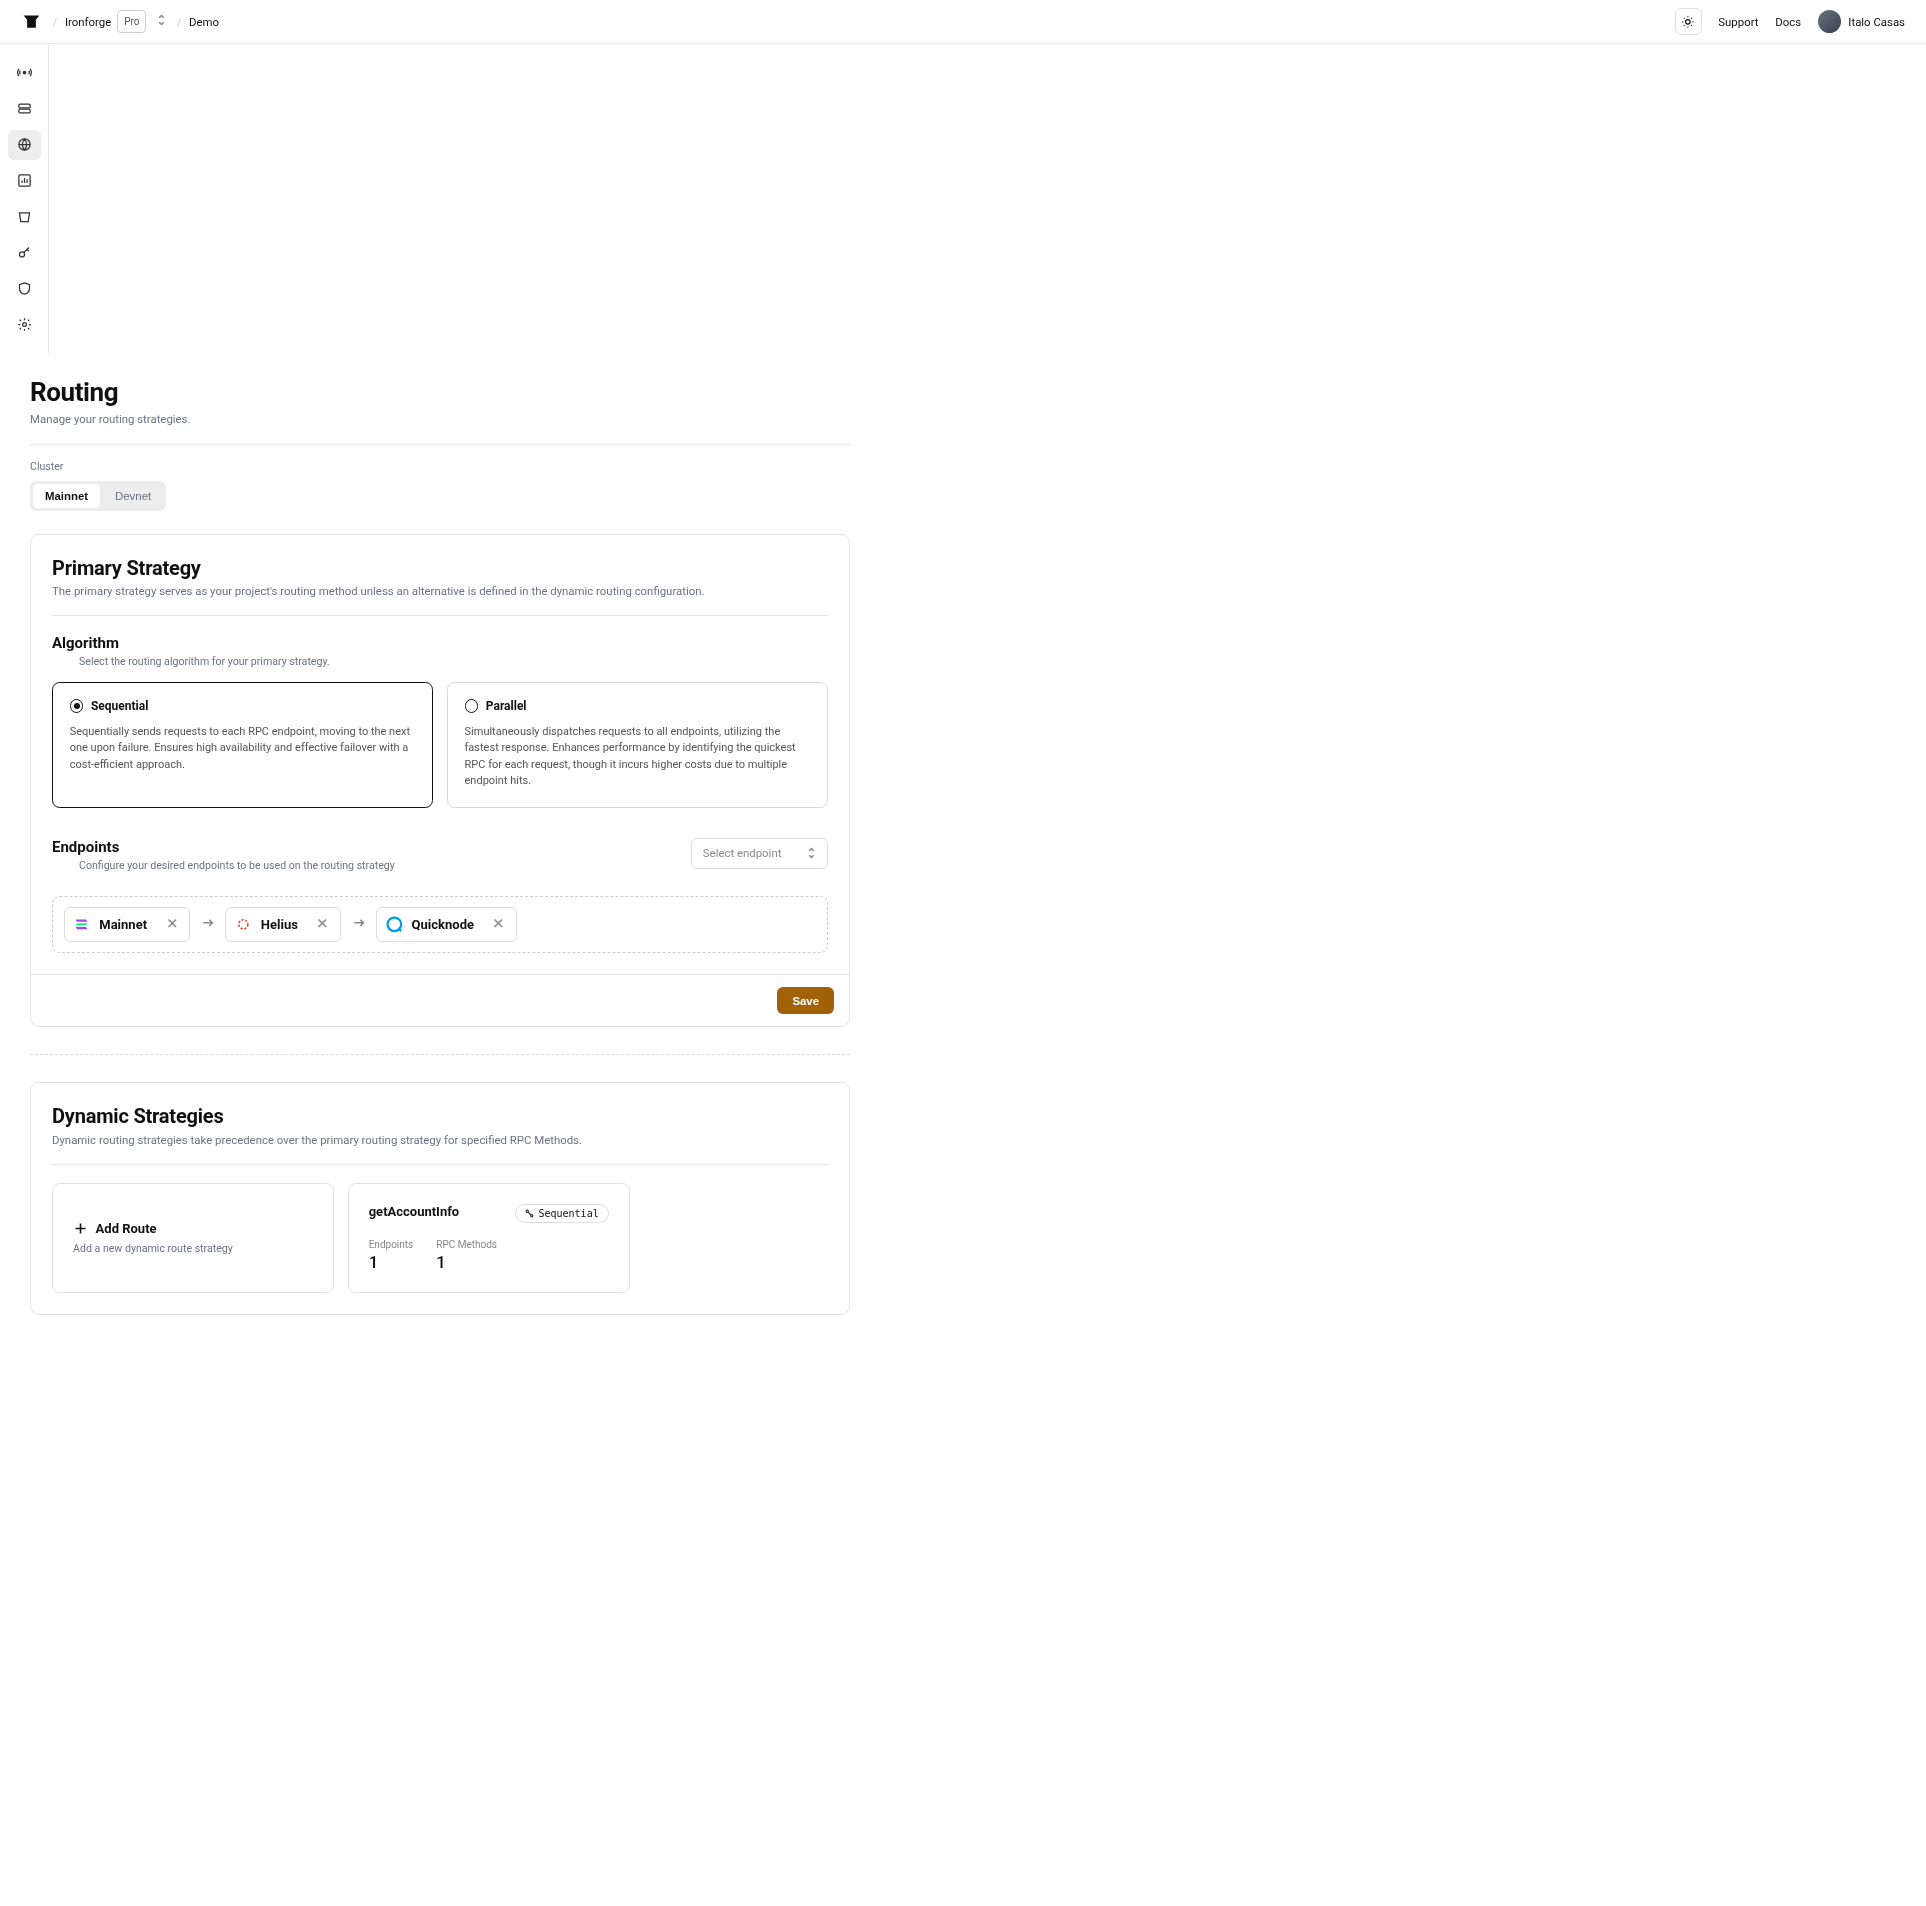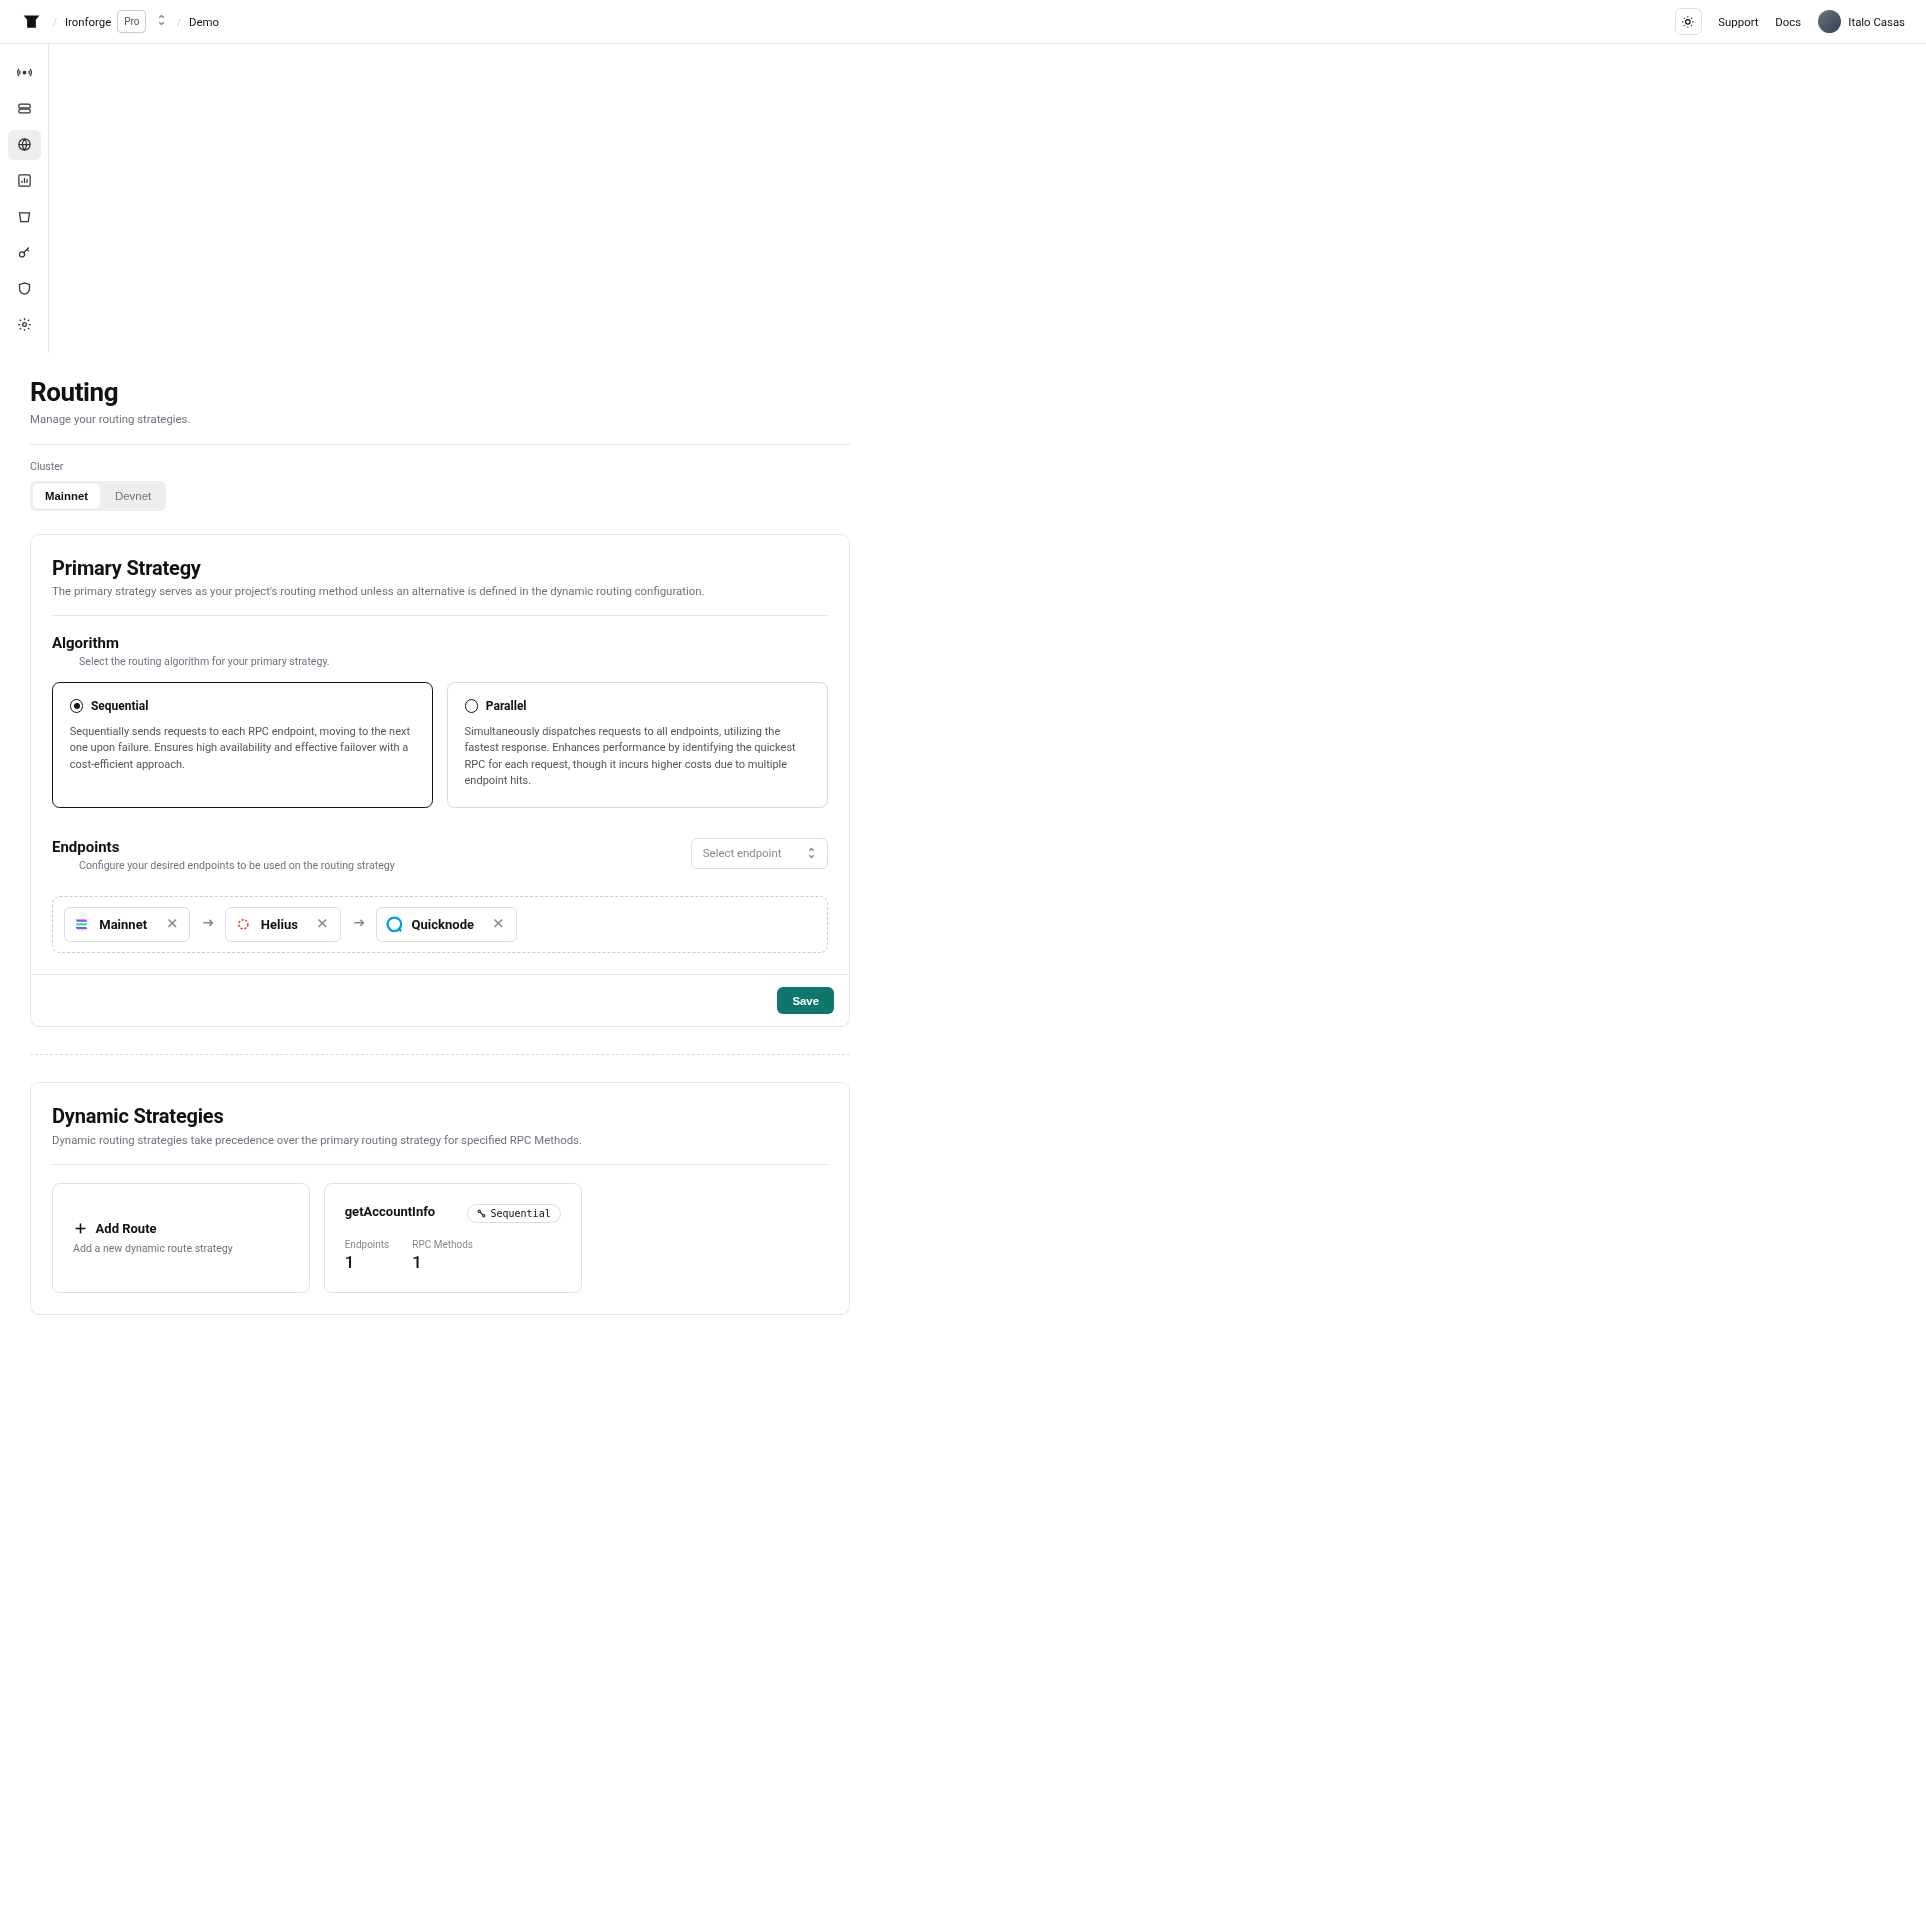--- a/index.html
+++ b/index.html
@@ -134,31 +134,31 @@
     .endpoint-icon { width: 16.7px; height: 16.7px; border-radius: 3px; display: flex; align-items: center; justify-content: center; }
     .endpoint-name { font-size: 13px; font-weight: 700; }
     .chip-close { color: #888; cursor: pointer; padding: 1.5px; margin-left: 9px; }
     .arrow-between { color: #888; }
     
     .card-footer {
       border-top: 0.8px solid #e5e5e5; margin: 21px -21px -15px -21px;
       padding: 12px 15px; display: flex; justify-content: flex-end;
     }
     .btn-save {
-      background: #0f766e; color: #fff; border: none; border-radius: 6px;
+      background: #a16207; color: #fff; border: none; border-radius: 6px;
       padding: 7.6px 15px; font-size: 11.4px; font-weight: 600; cursor: pointer;
     }
     
     .dashed-divider { border: none; border-top: 1.5px dashed #ddd; margin: 27px 0; }
     
     
     .dyn-row { display: flex; gap: 13.7px; }
     .dyn-card {
       border: 0.8px solid #e0e0e0; border-radius: 7.6px; padding: 20px 20px;
-      width: 258px;
+      width: 282px;
     }
     .add-route-head { display: flex; align-items: flex-start; gap: 7.6px; margin-bottom: 6px; }
     .add-route-title { font-size: 13px; font-weight: 700; }
     .add-route-sub { color: #6b7280; font-size: 10.6px; }
     .plus-icon { width: 15px; height: 15px; }
     
     .route-card-head { display: flex; justify-content: space-between; align-items: flex-start; margin-bottom: 16.7px; }
     .route-name { font-size: 13px; font-weight: 700; }
     .route-badge {
       border: 0.8px solid #ddd; border-radius: 758px; padding: 3px 9px;

